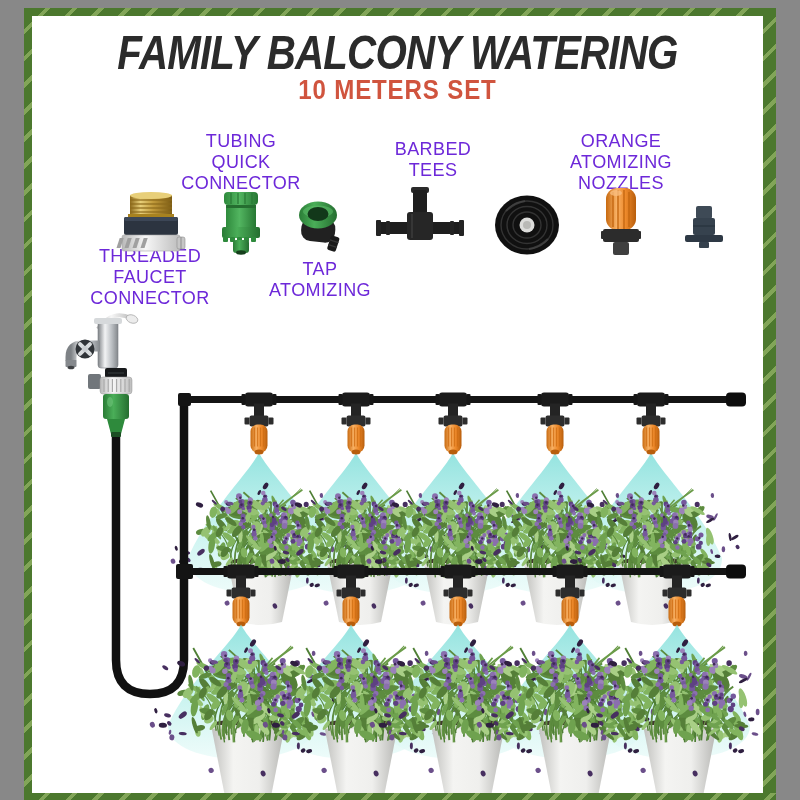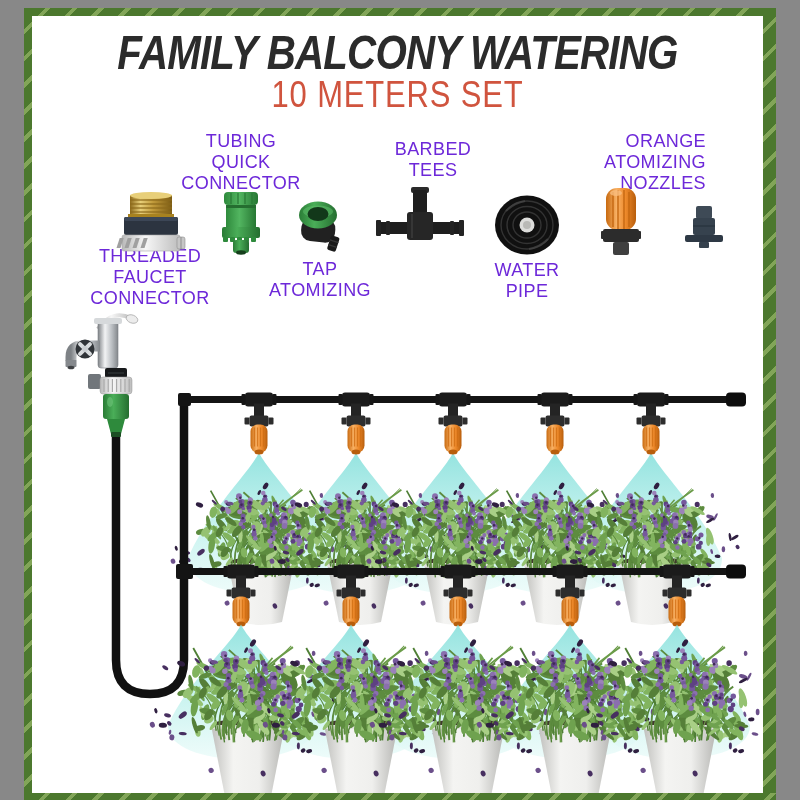--- a/index.html
+++ b/index.html
@@ -9,21 +9,21 @@
   .bstrip{position:absolute;background:repeating-linear-gradient(135deg,#4c782e 0 15px,#82a558 15px 19px);}
   .b-top{left:0;right:0;top:0;height:8px;}
   .b-left{left:0;top:0;bottom:0;width:8px;}
   .b-right{right:0;top:0;bottom:0;width:13px;}
   .b-bottom{left:0;right:0;bottom:0;height:15px;}
   
   .title{position:absolute;left:0;right:5px;top:17px;text-align:center;
          font-size:48px;font-weight:bold;font-style:italic;color:#2b2b2b;letter-spacing:-1px;}
   .title .sq{display:inline-block;transform:scaleX(.84);transform-origin:50% 50%;white-space:nowrap;}
   .subtitle{position:absolute;left:0;right:5px;top:66px;text-align:center;
-            font-size:36px;font-weight:normal;color:#d0543e;letter-spacing:1px;}
+            font-size:28px;font-weight:bold;color:#d0543e;letter-spacing:1px;}
   .subtitle .sq{display:inline-block;transform:scaleX(.86);transform-origin:50% 50%;white-space:nowrap;}
   
   .p-label{position:absolute;width:170px;text-align:center;font-size:18px;line-height:1.16;
            letter-spacing:.4px;color:#6d28d9;white-space:pre-line;}
   .p-icon{position:absolute;}
   .p-icon svg{display:block;}
   #diagram-svg{position:absolute;left:0;top:0;}
   .defs-holder{position:absolute;width:0;height:0;overflow:hidden;}
 </style>
 </head>
@@ -86,23 +86,21 @@
   <div class="p-label" style="left:41px;top:238px;">THREADED
 FAUCET
 CONNECTOR</div>
   <div class="p-label" style="left:132px;top:123px;">TUBING
 QUICK
 CONNECTOR</div>
   <div class="p-label" style="left:211px;top:251px;">TAP
 ATOMIZING</div>
   <div class="p-label" style="left:324px;top:131px;">BARBED
 TEES</div>
-  <div class="p-label" style="left:418px;top:252px;">WATER
-PIPE</div>
-  <div class="p-label" style="left:512px;top:123px;text-align:right;">ORANGE
+  <div class="p-label" style="left:512px;top:123px;">ORANGE
 ATOMIZING
 NOZZLES</div>
 
   <div class="p-icon" style="left:92px;top:183px;">
     <svg width="70" height="66" viewBox="0 0 70 66">
       <rect x="14" y="4" width="42" height="20" fill="url(#brassH)"></rect>
       <ellipse cx="35" cy="4.5" rx="21" ry="3.5" fill="#e8cf79"></ellipse>
       <line x1="14" y1="9" x2="56" y2="9" stroke="#8d6a1b" stroke-width="1.4" opacity=".8"></line>
       <line x1="14" y1="13" x2="56" y2="13" stroke="#8d6a1b" stroke-width="1.4" opacity=".8"></line>
       <line x1="14" y1="17" x2="56" y2="17" stroke="#8d6a1b" stroke-width="1.4" opacity=".8"></line>

